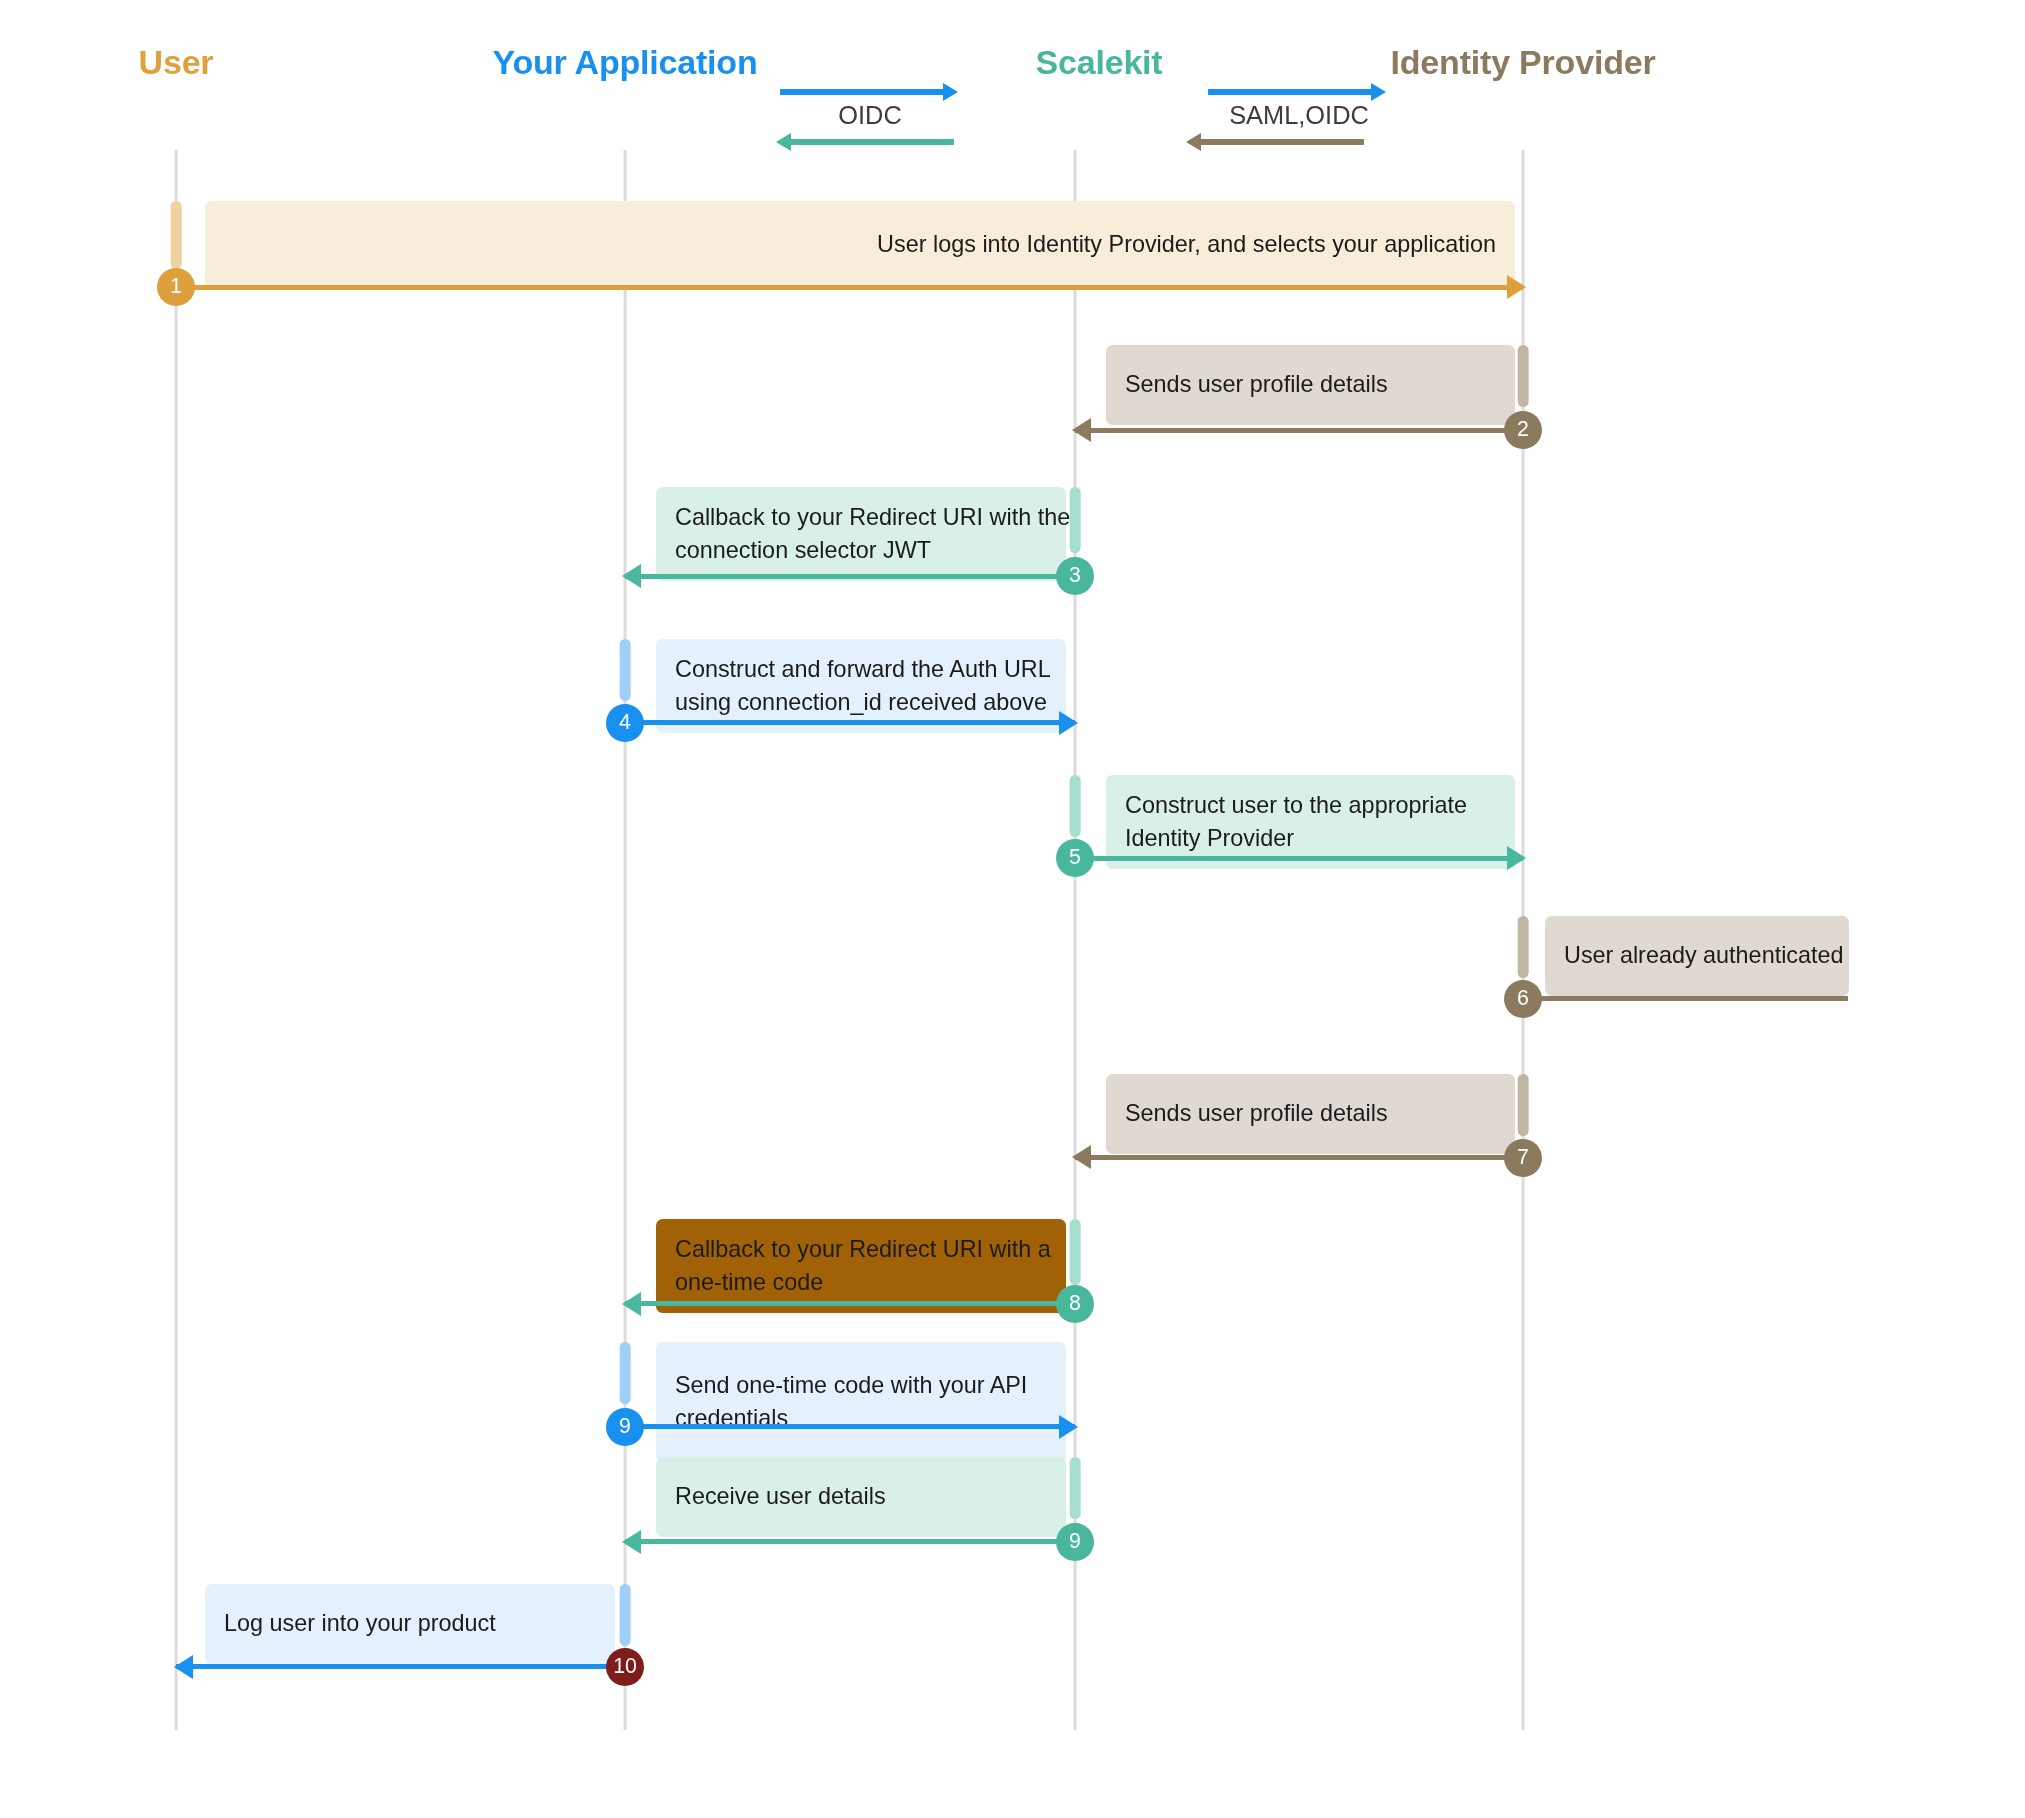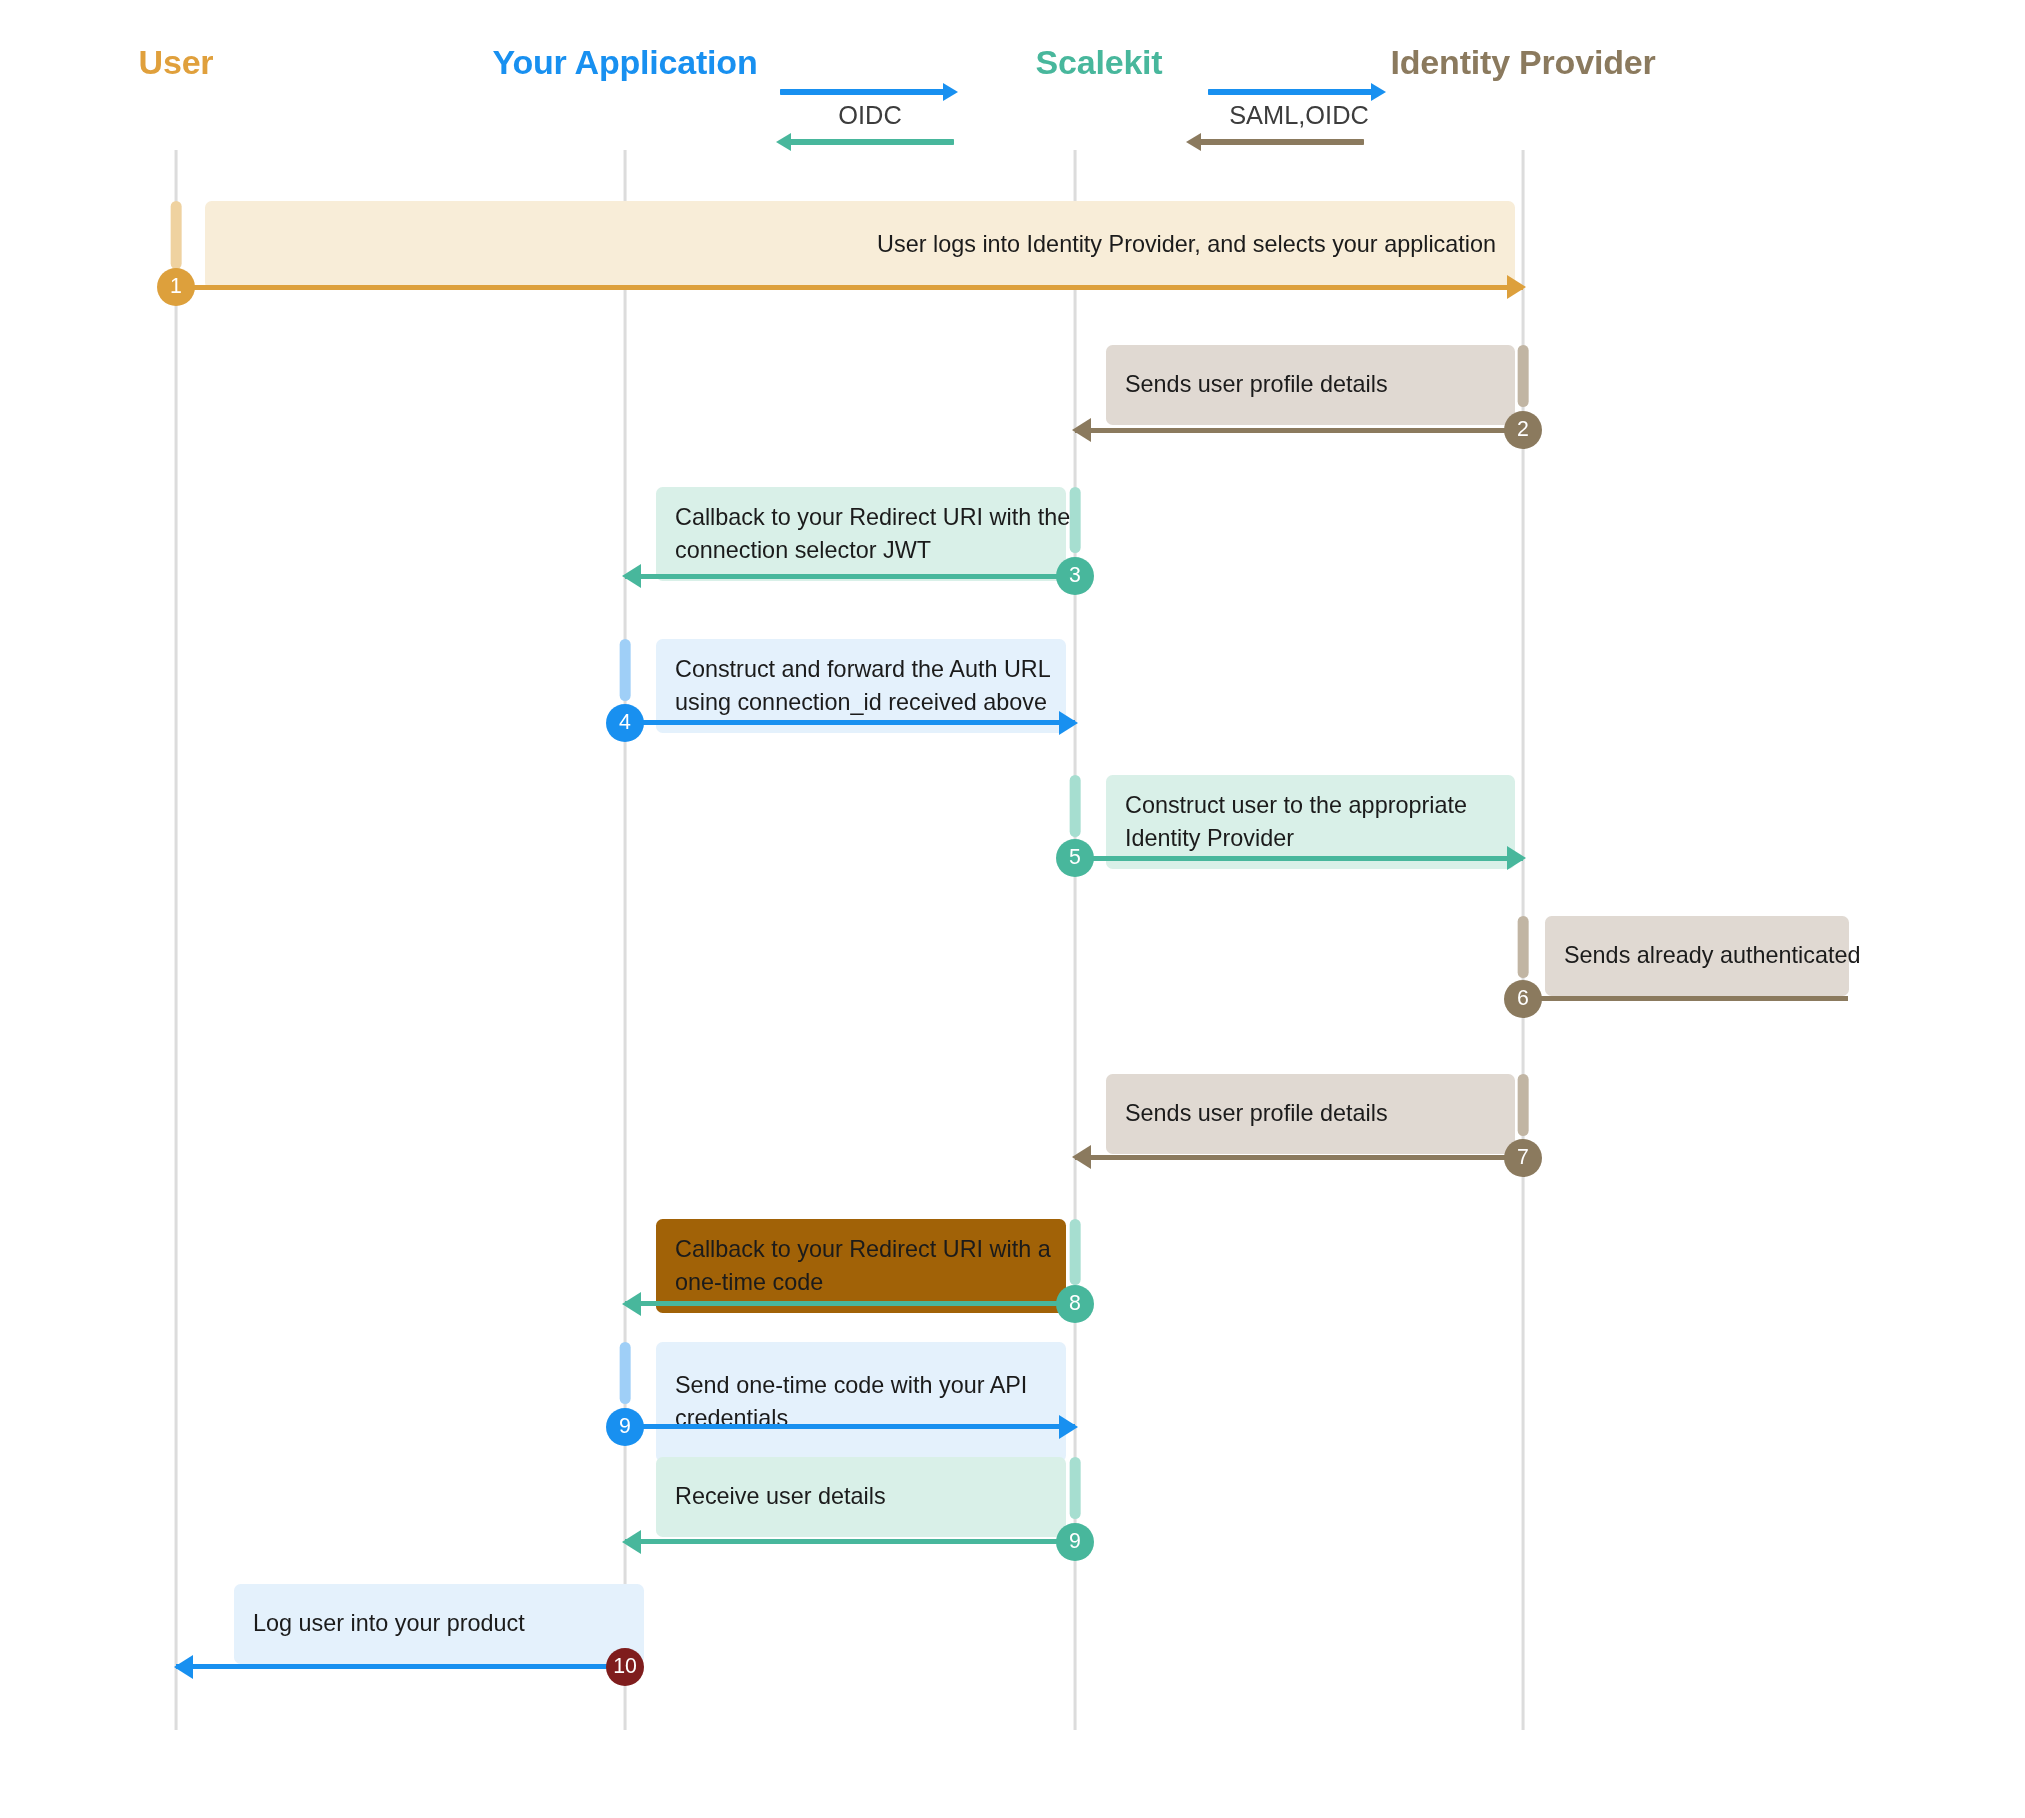--- a/index.html
+++ b/index.html
@@ -184,21 +184,21 @@
     <div class="activation" style="left: 1075px; top: 775px; height: 62px; background: rgb(166, 222, 208);"></div>
     <div class="msg-box" style="left: 1106px; top: 775px; width: 409px; height: 94px; background: rgb(217, 240, 232);">
       <div class="line">Construct user to the appropriate</div>
       <div class="line">Identity Provider</div>
     </div>
     <div class="msg-line" style="left: 1075px; top: 856px; width: 448px; background: rgb(72, 183, 156);"></div>
     <div class="msg-head right" style="top: 846px; left: 1507px; border-left-color: rgb(72, 183, 156);"></div>
     <div class="step-circle" style="left: 1075px; top: 858px; background: rgb(72, 183, 156);">5</div>
     <div class="activation" style="left: 1523px; top: 916px; height: 62px; background: rgb(193, 181, 163);"></div>
     <div class="msg-box" style="left: 1545px; top: 916px; width: 304px; height: 80px; background: rgb(224, 217, 210);">
-      <div class="line">Sends already authenticated</div>
+      <div class="line">User already authenticated</div>
     </div>
     <div class="msg-line" style="left: 1523px; top: 996px; width: 325px; background: rgb(139, 122, 94);"></div>
     <div class="step-circle" style="left: 1523px; top: 999px; background: rgb(139, 122, 94);">6</div>
     <div class="activation" style="left: 1523px; top: 1074px; height: 62px; background: rgb(193, 181, 163);"></div>
     <div class="msg-box" style="left: 1106px; top: 1074px; width: 409px; height: 80px; background: rgb(224, 217, 210);">
       <div class="line">Sends user profile details</div>
     </div>
     <div class="msg-line" style="left: 1075px; top: 1155px; width: 448px; background: rgb(139, 122, 94);"></div>
     <div class="msg-head left" style="top: 1145px; left: 1072px; border-right-color: rgb(139, 122, 94);"></div>
     <div class="step-circle" style="left: 1523px; top: 1158px; background: rgb(139, 122, 94);">7</div>
@@ -219,20 +219,20 @@
     <div class="msg-head right" style="top: 1415px; left: 1059px; border-left-color: rgb(24, 144, 240);"></div>
     <div class="step-circle" style="left: 625px; top: 1427px; background: rgb(24, 144, 240);">9</div>
     <div class="activation" style="left: 1075px; top: 1457px; height: 62px; background: rgb(166, 222, 208);"></div>
     <div class="msg-box" style="left: 656px; top: 1457px; width: 410px; height: 80px; background: rgb(217, 240, 232);">
       <div class="line">Receive user details</div>
     </div>
     <div class="msg-line" style="left: 625px; top: 1539px; width: 450px; background: rgb(72, 183, 156);"></div>
     <div class="msg-head left" style="top: 1530px; left: 622px; border-right-color: rgb(72, 183, 156);"></div>
     <div class="step-circle" style="left: 1075px; top: 1542px; background: rgb(72, 183, 156);">9</div>
     <div class="activation" style="left: 625px; top: 1584px; height: 62px; background: rgb(159, 207, 247);"></div>
-    <div class="msg-box" style="left: 205px; top: 1584px; width: 410px; height: 80px; background: rgb(228, 241, 252); margin-left: 29px;">
+    <div class="msg-box" style="left: 205px; top: 1584px; width: 410px; height: 80px; background: rgb(228, 241, 252);">
       <div class="line">Log user into your product</div>
     </div>
     <div class="msg-line" style="left: 176px; top: 1664px; width: 448px; background: rgb(24, 144, 240);"></div>
     <div class="msg-head left" style="top: 1655px; left: 174px; border-right-color: rgb(24, 144, 240);"></div>
     <div class="step-circle" style="left: 625px; top: 1667px; background: #7f1d1d;">10</div>
   </div>
 
 
 </body></html>

